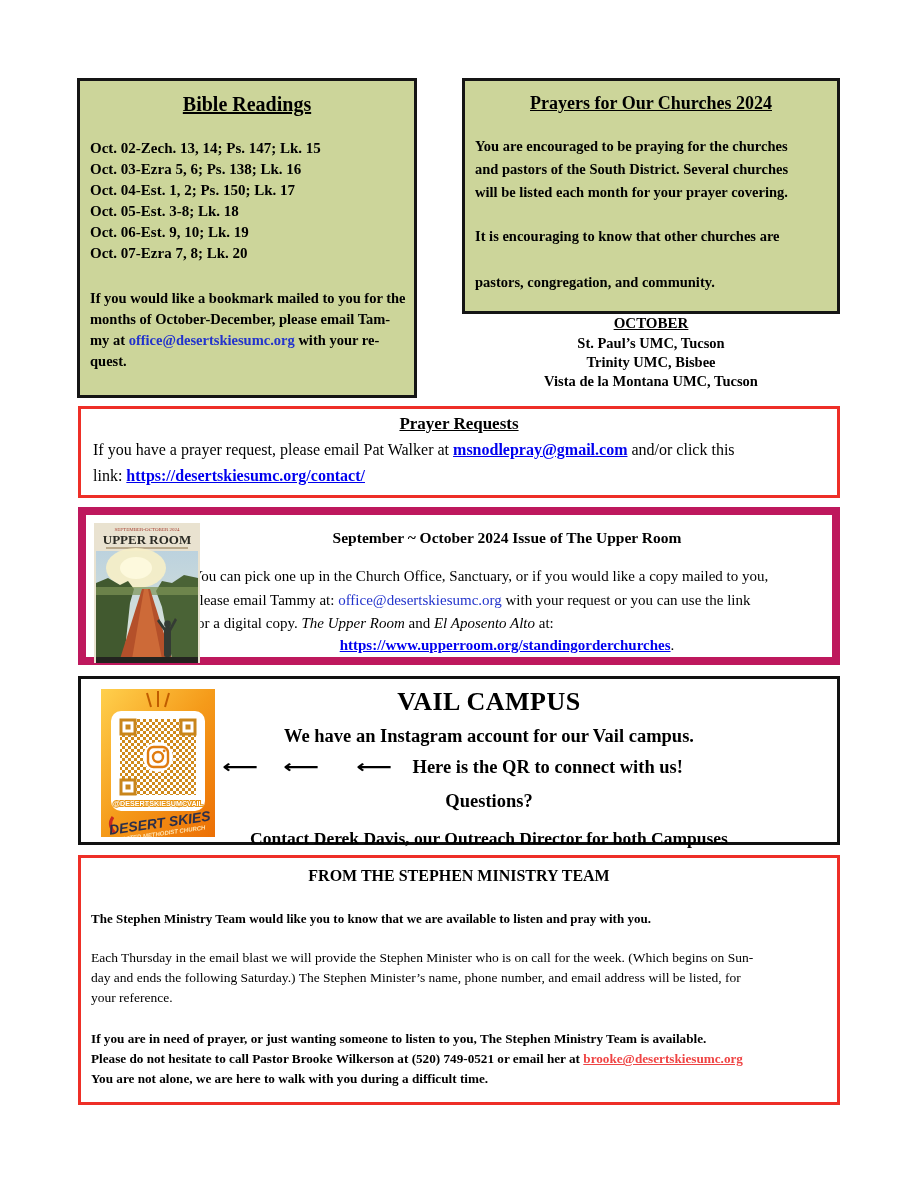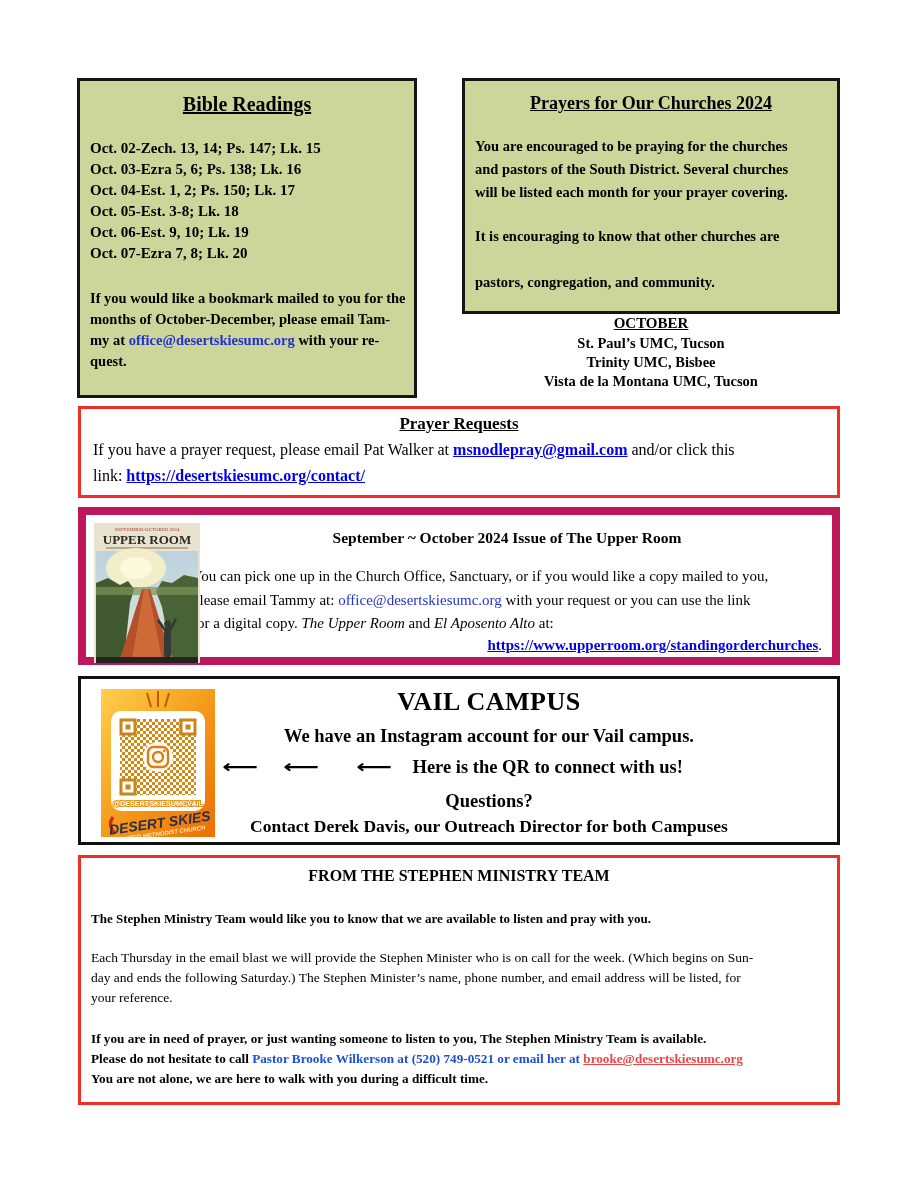--- a/index.html
+++ b/index.html
@@ -10,21 +10,21 @@
   .redb{border:3px solid #ee2f27;}
   .oliveb{border:8px solid #be185d;}
   .blackb{border:3px solid #111111;}
   .ctr{text-align:center;}
   .u{text-decoration:underline;}
 
   
   .p{}
   .b{font-weight:bold;}
   .i{font-style:italic;}
-  .g{font-weight:bold;color:#1d4ed8;}
+  .g{font-weight:bold;color:#000000;}
   a{cursor:pointer;}
   .l{color:#2233cc;text-decoration:none;}
   .lb{color:#2233cc;font-weight:bold;text-decoration:none;}
   .lbu{color:#0000ee;font-weight:bold;text-decoration:underline;}
   .lcu{color:#ef4444;font-weight:bold;text-decoration:underline;}
 
   
   .bible-box{left:77px;top:78px;width:340px;height:320px;padding:8px 10px;}
   .bible-title{font-size:20px;font-weight:bold;margin-top:4px;}
   .readings{margin-top:22px;font-weight:bold;font-size:15px;line-height:21px;white-space:nowrap;}
@@ -41,33 +41,33 @@
   .requests-box{left:78px;top:406px;width:762px;height:92px;padding:5px 10px;}
   .requests-title{font-size:17px;font-weight:bold;}
   .requests-body{margin-top:3px;font-size:16px;line-height:26px;padding-left:2px;}
 
   
   .upper-box{left:78px;top:507px;width:762px;height:158px;padding:6px;}
   .cover-wrap{position:absolute;left:8px;top:8px;width:106px;height:140px;}
   .upper-text{margin-left:100px;padding-right:4px;}
   .upper-title{font-size:15.5px;font-weight:bold;margin-top:8px;}
   .upper-body{margin-top:18px;font-size:15px;line-height:23.5px;white-space:nowrap;}
-  .upper-link-line{margin-top:1px;font-size:15px;text-align:right;}
+  .upper-link-line{margin-top:1px;font-size:15px;}
 
   
   .vail-box{left:78px;top:676px;width:762px;height:169px;}
   .qr-wrap{position:absolute;left:20px;top:10px;width:114px;height:148px;border-radius:29px;}
   .vail-text{margin-left:60px;text-align:center;padding-top:8px;}
   .vail-title{font-size:26px;font-weight:bold;letter-spacing:.5px;}
   .vail-line{font-size:18.5px;font-weight:bold;margin-top:9px;}
   .arrow-line{position:relative;left:-34px;}
   .arrow{font-family:"DejaVu Sans", sans-serif;display:inline-block;transform:scaleX(1.35);font-weight:bold;}
   .a1{margin-right:30px;} .a2{margin-right:42px;} .a3{margin-right:20px;}
   .vail-q{margin-top:13px;}
-  .vail-contact{font-size:17.5px;margin-top:4px;}
+  .vail-contact{font-size:17.5px;margin-top:16px;}
 
   
   .stephen-box{left:78px;top:855px;width:762px;height:250px;padding:6px 10px;}
   .stephen-title{font-size:16px;font-weight:bold;margin-top:3px;}
   .s1{margin-top:26px;font-size:13px;font-weight:bold;white-space:nowrap;}
   .s2{margin-top:21px;font-size:13.5px;line-height:20px;white-space:nowrap;}
   .s3{margin-top:21px;font-size:13.2px;font-weight:bold;line-height:20px;white-space:nowrap;}
 </style>
 </head>
 <body>

